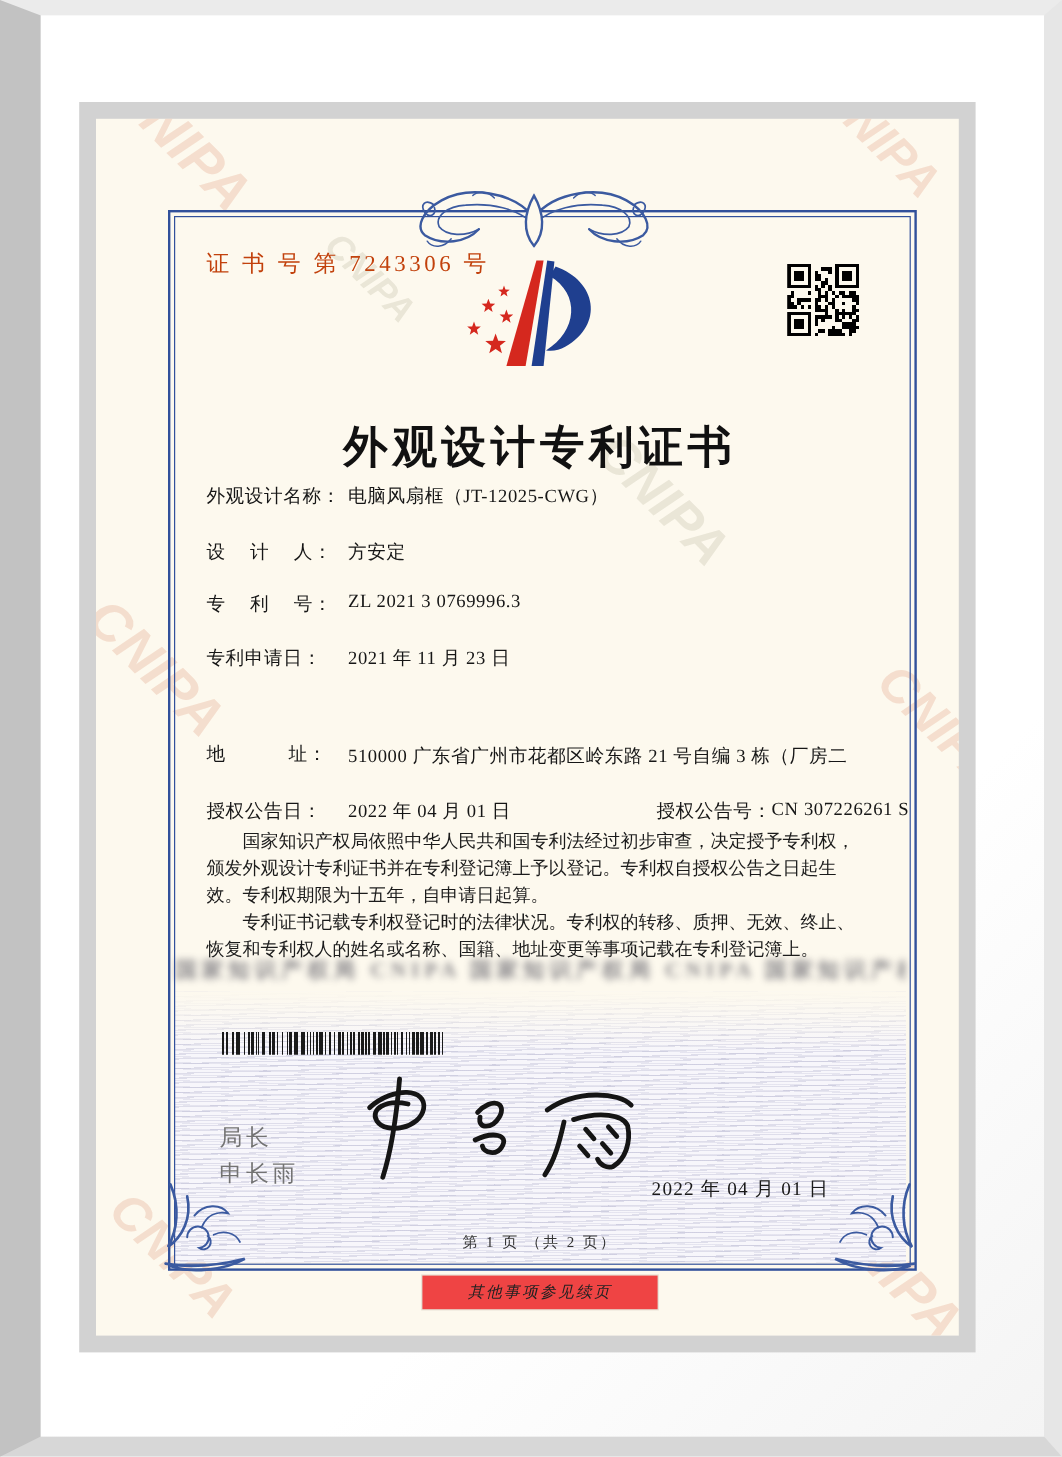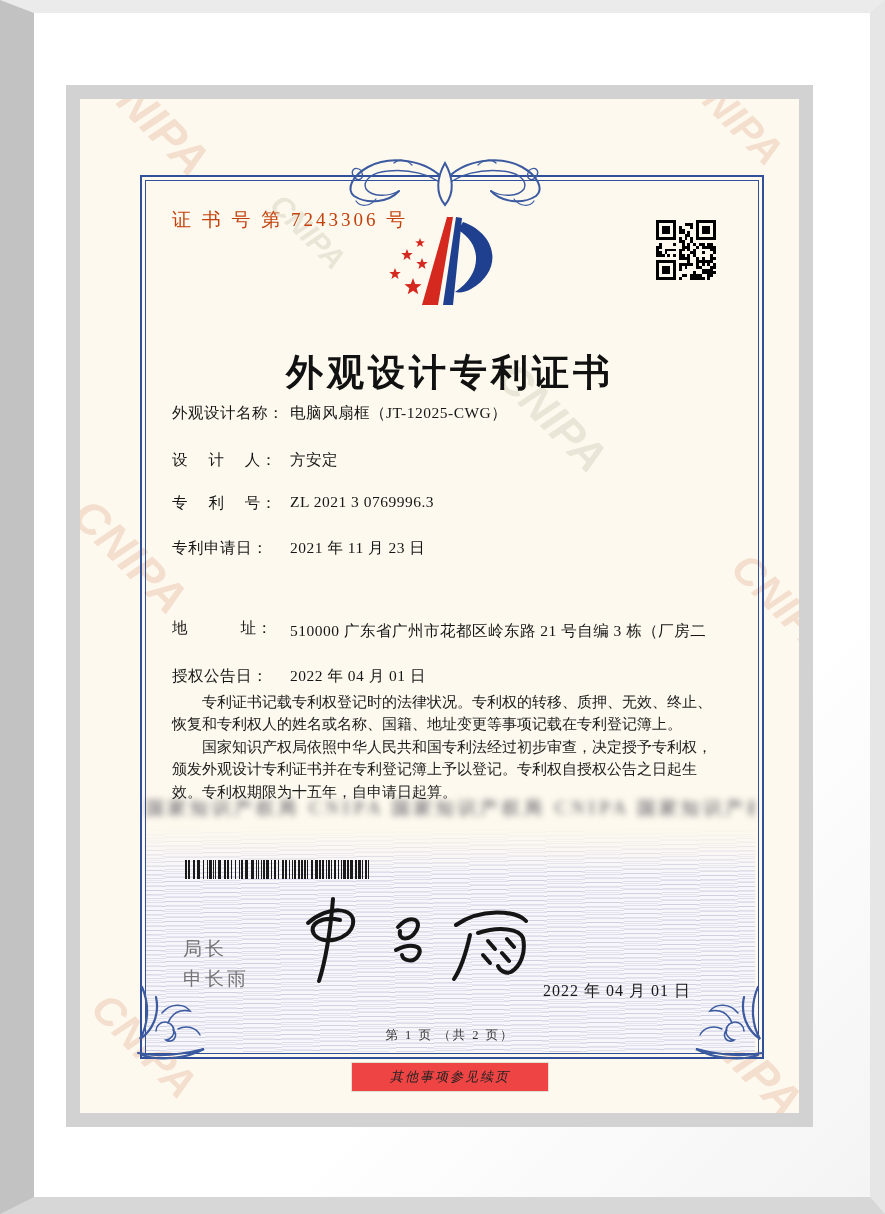--- a/index.html
+++ b/index.html
@@ -286,25 +286,29 @@
       </div>
       <div class="field-row" style="top:519px;">
         <span class="field-label">地　　　 址：</span>
         <span class="addr-value">
           <span>510000 广东省广州市花都区岭东路 21 号自编 3 栋（厂房二</span><br>
         </span>
       </div>
       <div class="field-row" style="top:567px;width:560px;">
         <span class="field-label">授权公告日：</span>
         <span class="field-value">2022 年 04 月 01 日</span>
+        <span class="pair2">
+          <span class="field-label" style="width:auto;flex:none;">授权公告号：</span>
+          <span class="field-value">CN 307226261 S</span>
+        </span>
       </div>
 
       <div class="paras">
+        <p>国家知识产权局依照中华人民共和国专利法经过初步审查，决定授予专利权，颁发外观设计专利证书并在专利登记簿上予以登记。专利权自授权公告之日起生效。专利权期限为十五年，自申请日起算。</p>
         <p>专利证书记载专利权登记时的法律状况。专利权的转移、质押、无效、终止、恢复和专利权人的姓名或名称、国籍、地址变更等事项记载在专利登记簿上。</p>
-        <p>国家知识产权局依照中华人民共和国专利法经过初步审查，决定授予专利权，颁发外观设计专利证书并在专利登记簿上予以登记。专利权自授权公告之日起生效。专利权期限为十五年，自申请日起算。</p>
       </div>
 
       <svg class="barcode" id="barcode-svg" width="188" height="19" viewBox="0 0 188 19" shape-rendering="crispEdges">
           <rect x="0" y="0" width="2" height="19" fill="#1a1a1a"></rect>
           <rect x="3" y="0" width="2" height="19" fill="#1a1a1a"></rect>
           <rect x="8" y="0" width="2" height="19" fill="#1a1a1a"></rect>
           <rect x="12" y="0" width="3" height="19" fill="#1a1a1a"></rect>
           <rect x="18" y="0" width="1" height="19" fill="#1a1a1a"></rect>
           <rect x="22" y="0" width="1" height="19" fill="#1a1a1a"></rect>
           <rect x="24" y="0" width="3" height="19" fill="#1a1a1a"></rect>

